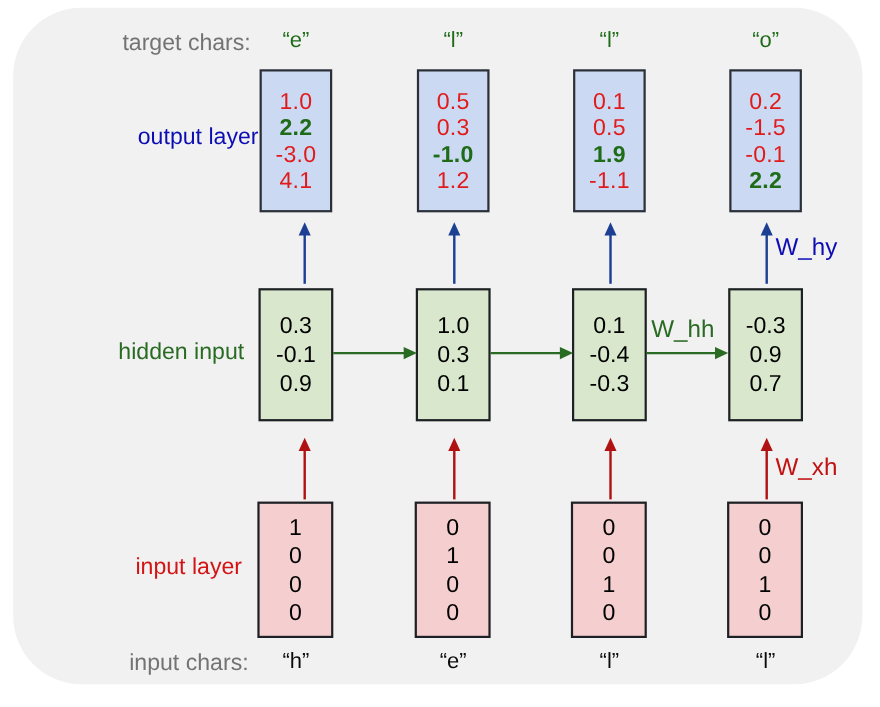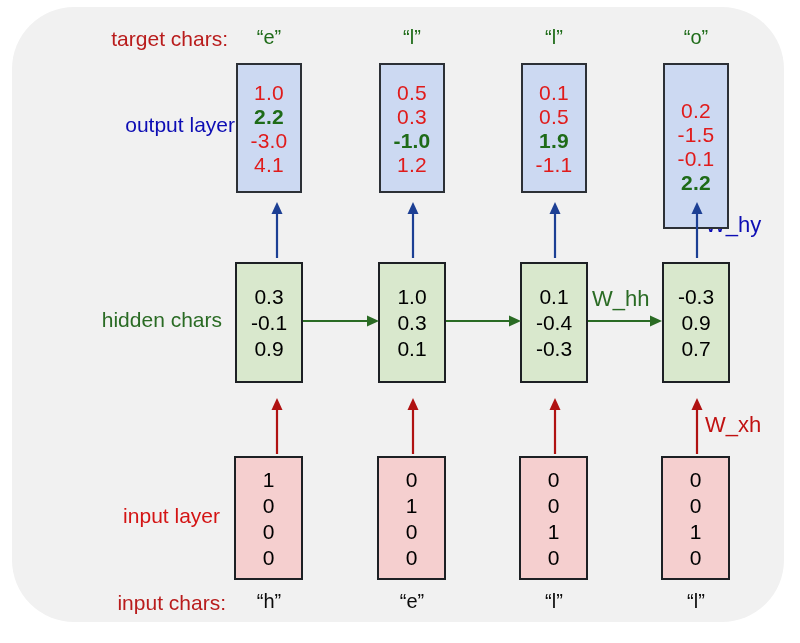--- a/index.html
+++ b/index.html
@@ -76,21 +76,21 @@
   
   .row-label {
     position: absolute;
     font-size: 21px;
     white-space: nowrap;
     text-align: right;
   }
   .lbl-output { color: #0d0db4; }
   .lbl-hidden { color: #2a6b24; }
   .lbl-input  { color: #d41414; }
-  .lbl-chars  { color: #b91c1c; }
+  .lbl-chars  { color: #737373; }
 
   
   .char-cap {
     position: absolute;
     font-size: 20px;
     text-align: center;
     white-space: nowrap;
   }
   .char-target { color: #1e6b18; }
   .char-input  { color: #0b0b0b; }
@@ -119,21 +119,21 @@
 </head>
 <body>
 
 <div id="stage">
   <div id="panel"></div>
 
   <div class="row-label lbl-chars" style="left:0px; top:27px; width:228px;">target chars:</div>
 
   <div class="row-label lbl-output" style="left:0px; top:113px; width:218px;padding-left:17px;">output layer</div>
 
-  <div class="row-label lbl-hidden" style="left:0px; top:308px; width:222px;">hidden chars</div>
+  <div class="row-label lbl-hidden" style="left:0px; top:308px; width:222px;">hidden input</div>
 
   <div class="row-label lbl-input" style="left:0px; top:504px; width:220px;">input layer</div>
 
   <div class="row-label lbl-chars" style="left:0px; top:591px; width:226px;">input chars:</div>
 
   <div class="w-label w-hy" style="left:705px; top:212px;">W_hy</div>
   <div class="w-label w-xh" style="left:705px; top:412px;">W_xh</div>
   <div class="w-label w-hh" style="left:592px; top:286px;">W_hh</div>
 
   <div class="char-cap char-target" style="left:234px; top:26px; width:70px;">“e”</div>
@@ -245,21 +245,21 @@
     <div class="cell">0</div>
     <div class="cell">0</div>
     <div class="cell">1</div>
     <div class="cell">0</div>
   </div>
 
   <div class="char-cap char-input" style="left:519px; top:590px; width:70px;">“l”</div>
 
   <div class="char-cap char-target" style="left:661px; top:26px; width:70px;">“o”</div>
 
-  <div class="vec-box out-box" style="left:663px; top:63px; width:66px; height:166px;">
+  <div class="vec-box out-box" style="left:663px; top:63px; width:66px; height:130px;">
     <div class="cell red">0.2</div>
     <div class="cell red">-1.5</div>
     <div class="cell red">-0.1</div>
     <div class="cell green">2.2</div>
   </div>
 
   <div class="arrow-v" style="left:689px; top:202px;">
     <svg class="arrow-shaft" width="16" height="56" viewBox="0 0 16 56">
       <line x1="8" y1="56" x2="8" y2="10" stroke="#1c3f94" stroke-width="2.2"></line>
       <polygon points="8,0 2.5,12 13.5,12" fill="#1c3f94"></polygon>

